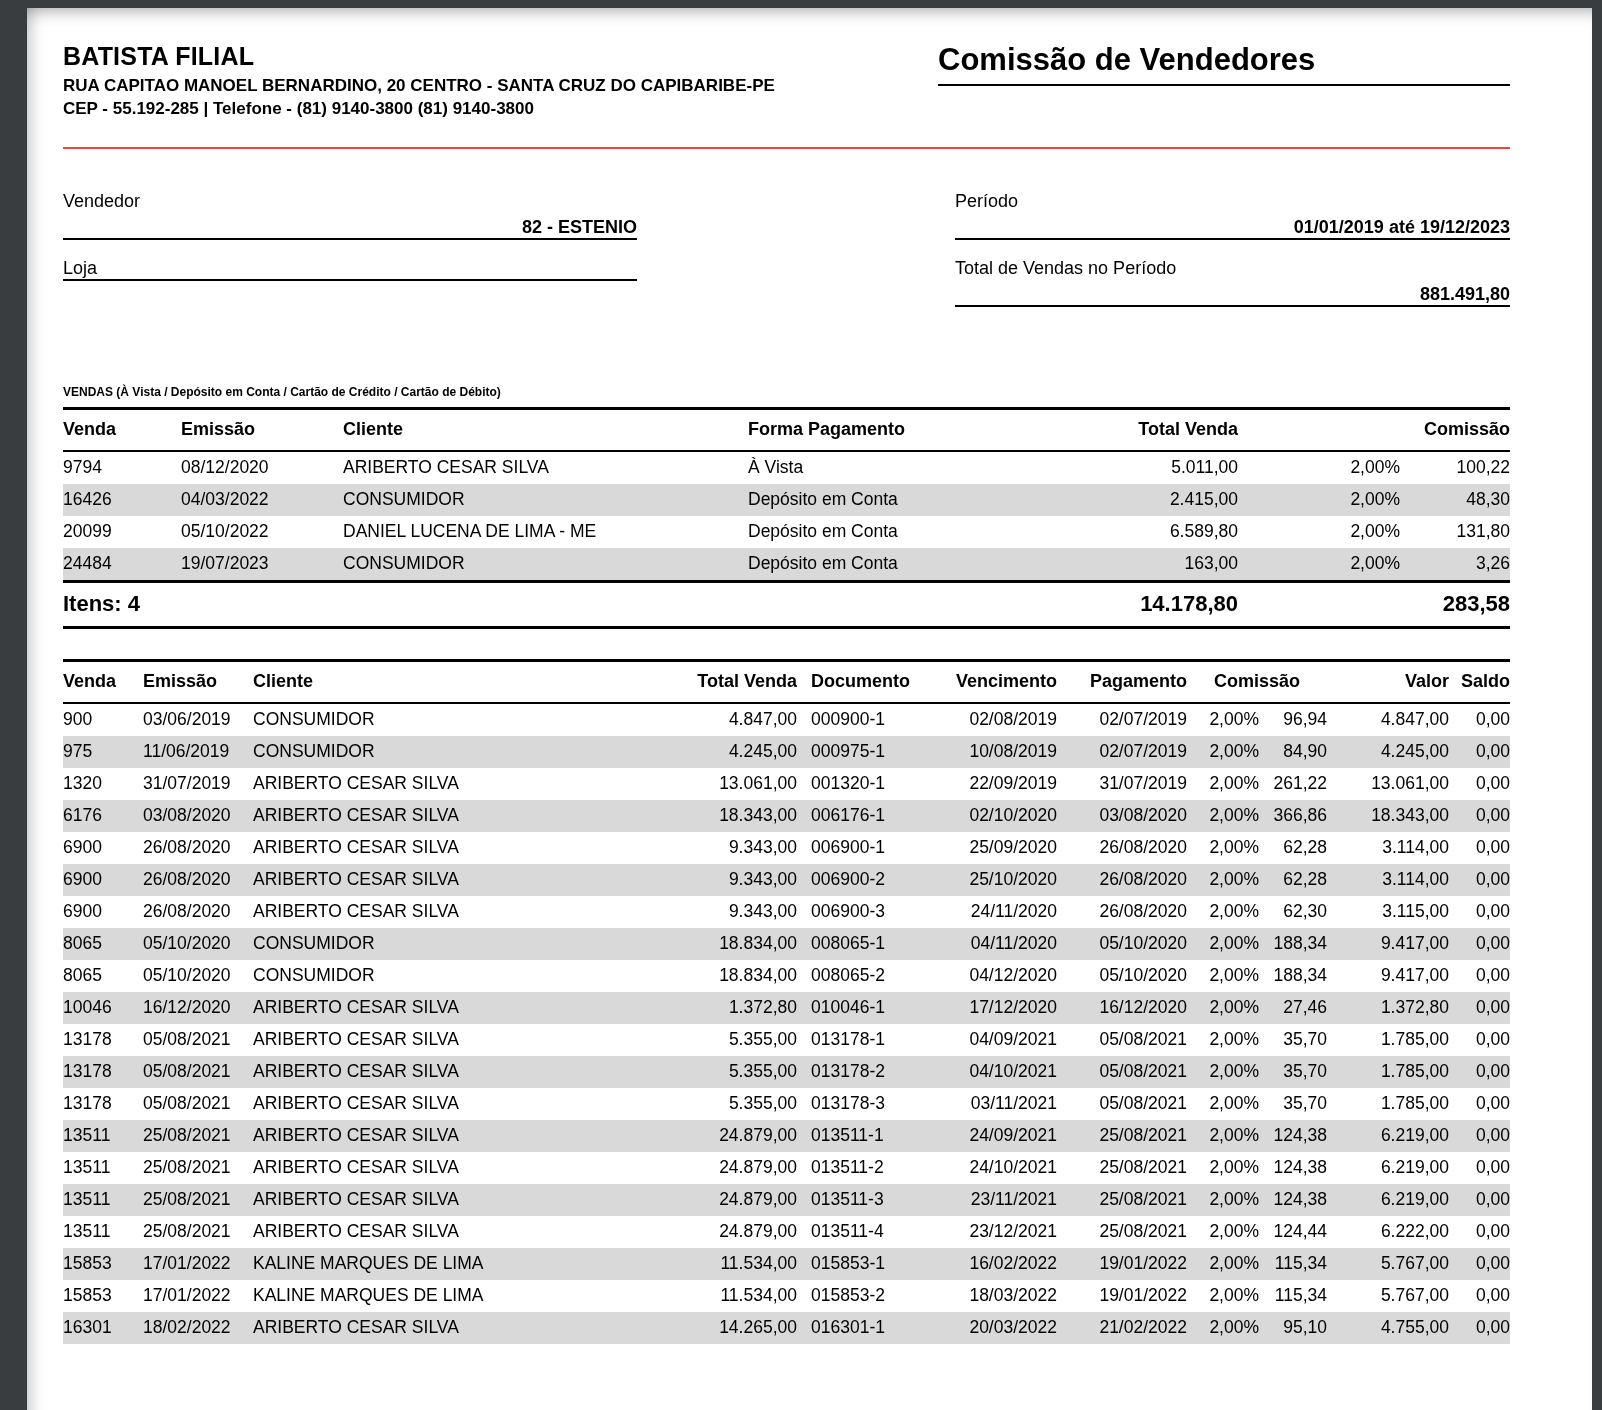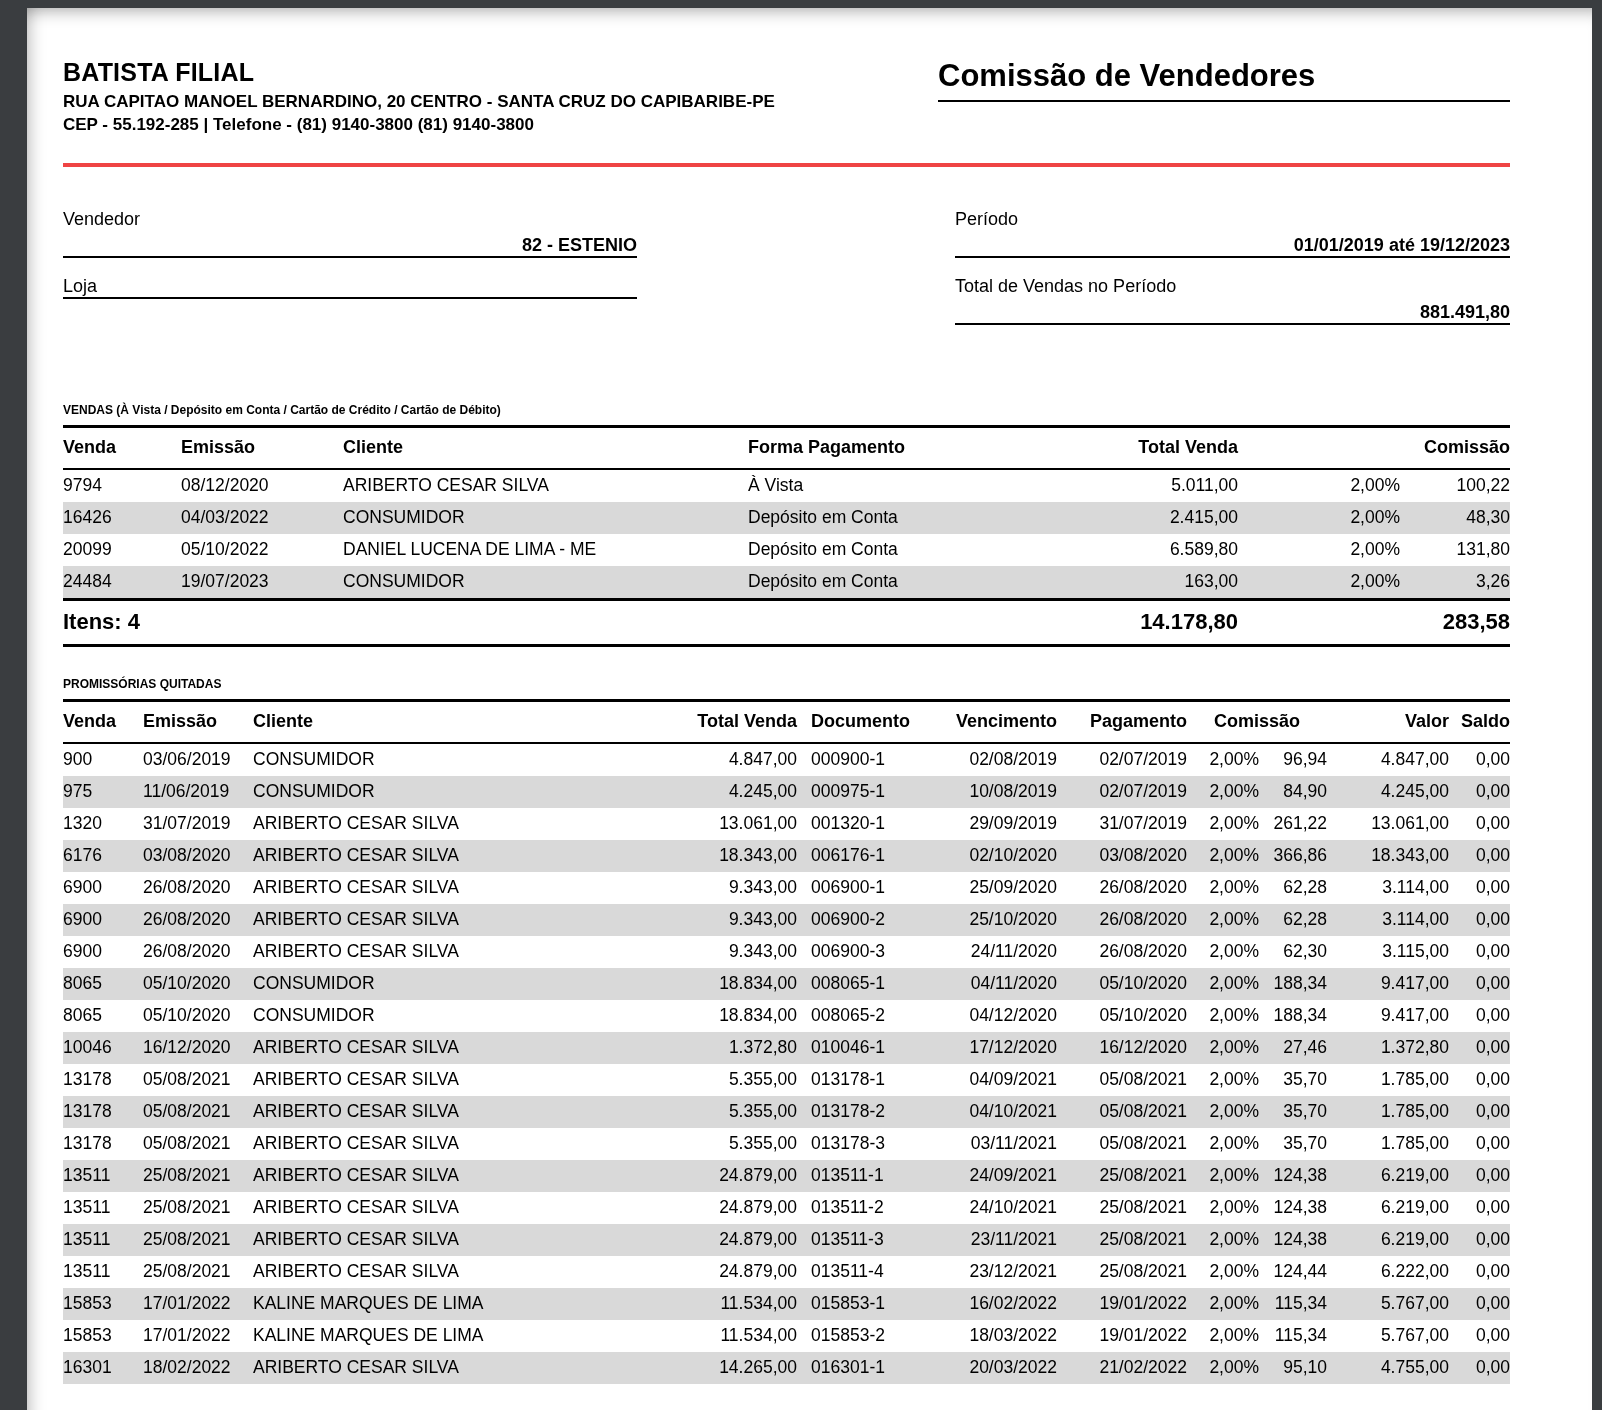--- a/index.html
+++ b/index.html
@@ -13,21 +13,21 @@
     position:absolute;
     left:27px; top:8px;
     width:1565px;
     min-height:1500px;
     background:#fff;
     box-shadow: inset 0 16px 16px -13px rgba(0,0,0,.32), inset 16px 0 16px -13px rgba(0,0,0,.25);
     padding:34px 82px 40px 36px;
   }
   
   .hdr { display:flex; justify-content:space-between; align-items:flex-start;
-         border-bottom:4px solid #ef4444; padding-bottom:26px;margin-top:16px; }
+         border-bottom:2px solid #ef4444; padding-bottom:26px; }
   .company-name { font-size:25px; font-weight:bold; letter-spacing:.2px; }
   .company-addr { font-size:17px; font-weight:bold; margin-top:4px; line-height:1.35; }
   .report-title-wrap { width:572px; }
   .report-title { font-size:31px; font-weight:bold; border-bottom:2px solid #000; padding-bottom:6px; }
   
   .fields { display:flex; justify-content:space-between; margin-top:42px; }
   .fcol-l { width:574px; }
   .fcol-r { width:555px; }
   .field { margin-bottom:18px; border-bottom:2px solid #000; padding-bottom:0; }
   .field .lbl { font-size:18px; }
@@ -162,21 +162,20 @@
           <td colspan="4">Itens: 4</td>
           <td class="alr">14.178,80</td>
           <td></td>
           <td class="alr">283,58</td>
         </tr>
       </tfoot>
     </table>
   </div>
 
   <div class="sec-prom">
-    <div class="section-title">PROMISSÓRIAS QUITADAS</div>
     <table class="t-prom">
       <colgroup>
         <col style="width:80px">
           <col style="width:110px">
           <col style="width:349px">
           <col style="width:195px">
         <col style="width:135px">
           <col style="width:125px">
           <col style="width:130px">
           <col style="width:72px">
@@ -224,21 +223,21 @@
             <td>84,90</td>
             <td>4.245,00</td>
             <td>0,00</td>
           </tr>
           <tr>
             <td>1320</td>
             <td>31/07/2019</td>
             <td>ARIBERTO CESAR SILVA</td>
             <td>13.061,00</td>
             <td>001320-1</td>
-            <td>29/09/2019</td>
+            <td>22/09/2019</td>
             <td>31/07/2019</td>
             <td>2,00%</td>
             <td>261,22</td>
             <td>13.061,00</td>
             <td>0,00</td>
           </tr>
           <tr>
             <td>6176</td>
             <td>03/08/2020</td>
             <td>ARIBERTO CESAR SILVA</td>

